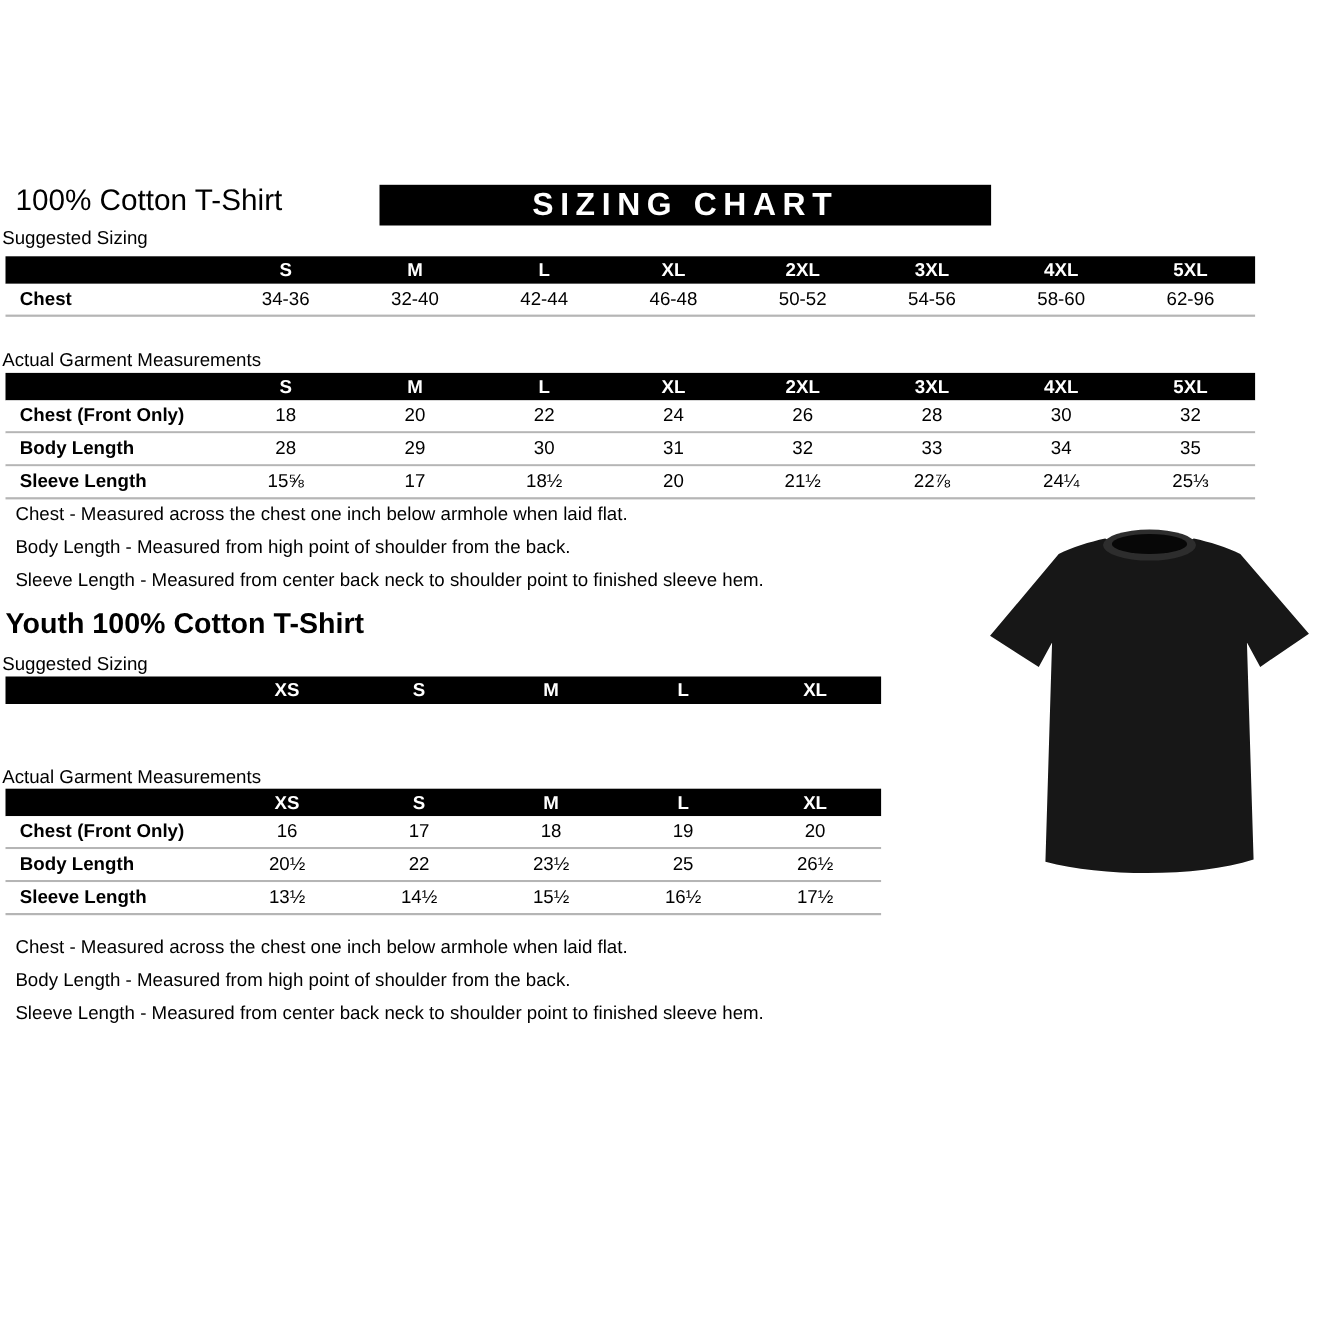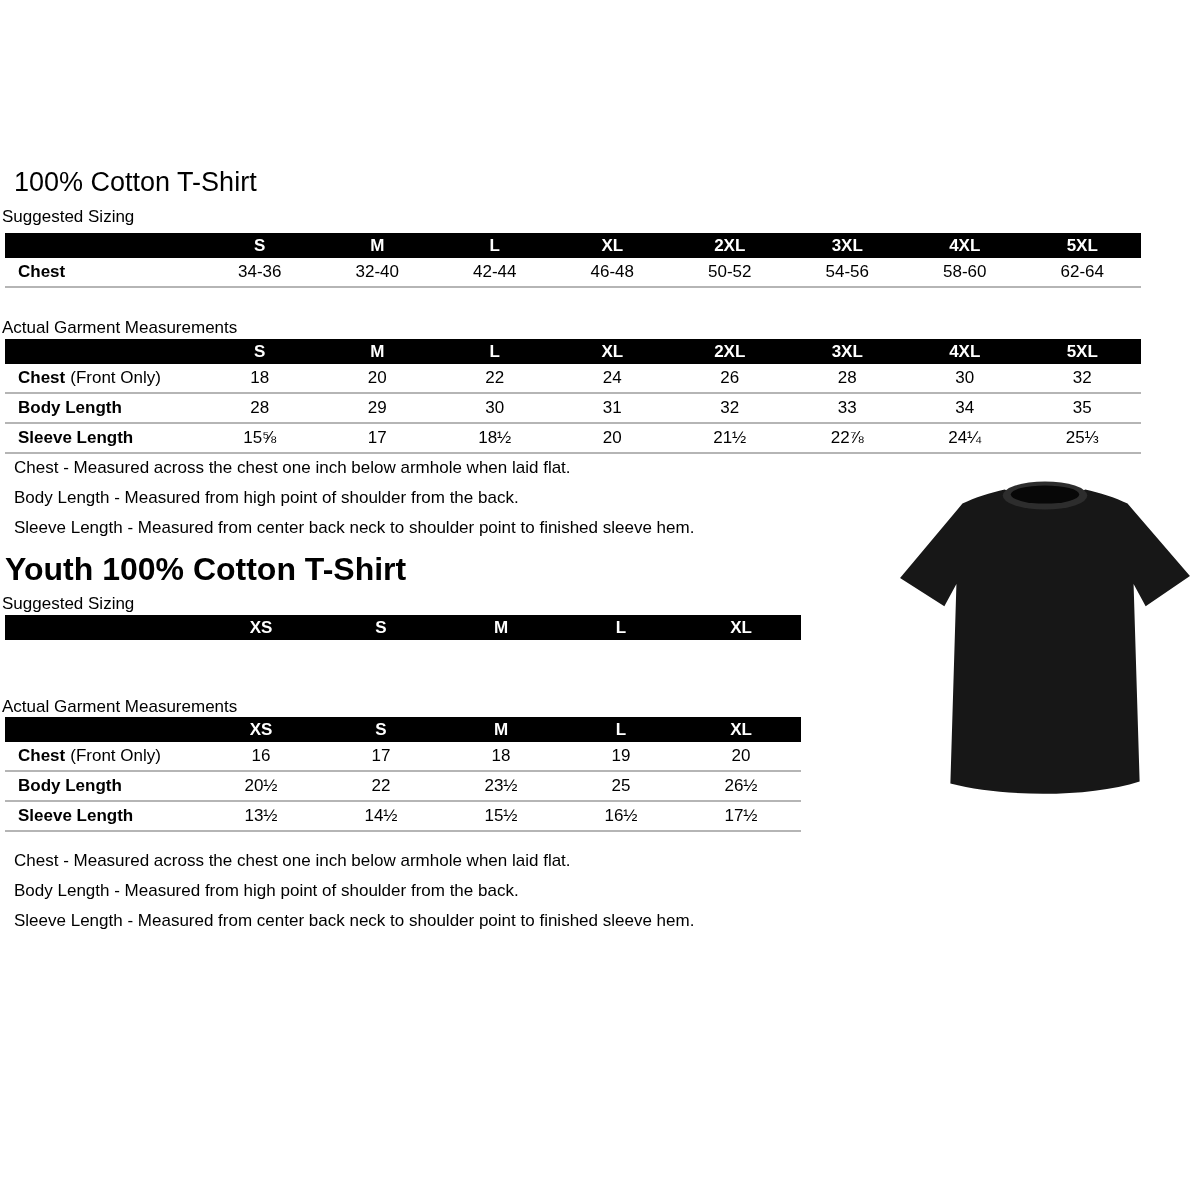--- a/index.html
+++ b/index.html
@@ -2,42 +2,43 @@
 <html><head>
 <meta charset="utf-8">
 <style>
   html,body{margin:0;padding:0;}
   body{width:1200px;height:1200px;background:#ffffff;font-family:"Liberation Sans",sans-serif;color:#000;}
   .page{position:relative;width:1200px;height:1200px;overflow:hidden;background:#fff;border-radius:30px;}
   .title{position:absolute;left:14px;top:167px;font-size:27px;font-weight:400;white-space:nowrap;}
   .banner{position:absolute;left:345px;top:168px;width:556px;height:37px;background:#000;color:#fff;
           font-size:29px;font-weight:700;letter-spacing:6px;display:flex;align-items:center;justify-content:center;}
   .section-label{position:absolute;left:2px;font-size:17px;white-space:nowrap;}
-  .youth-title{position:absolute;left:5px;top:551px;font-size:32px;font-weight:700;white-space:nowrap;}
+  .youth-title{position:absolute;left:5px;top:551px;font-size:26px;font-weight:700;white-space:nowrap;}
   .tbl{position:absolute;left:5px;}
   .tbl-adult{width:1136px;}
   .tbl-youth{width:796px;}
   .thead{display:flex;height:25px;background:#000;color:#fff;font-weight:700;font-size:17px;align-items:center;}
   .trow{display:flex;height:30px;align-items:center;font-size:17px;border-bottom:2px solid #b5b5b5;box-sizing:border-box;background:#fff;}
   .lbl{width:196px;padding-left:13px;font-weight:700;box-sizing:border-box;white-space:nowrap;}
   .cell{flex:1;text-align:center;}
-  .suffix{font-weight:400;margin-left:5px;}
+  .suffix{font-weight:700;margin-left:5px;}
   .notes{position:absolute;left:14px;font-size:17px;}
   .notes div{line-height:30px;white-space:nowrap;}
   .tshirt{position:absolute;left:892px;top:472px;width:306px;height:345px;}
   .tee-body{fill:#171717;}
   .tee-collar{fill:#2d2d2d;}
   .tee-neck{fill:#070707;}
 </style>
 </head>
 <body>
 
 <div class="page">
 
   <div class="title">100% Cotton T-Shirt</div>
+  <div class="banner">SIZING CHART</div>
 
   <div class="section-label" style="top:207px">Suggested Sizing</div>
 
   <div class="tbl tbl-adult" style="top:233px">
     <div class="thead">
       <div class="lbl"></div>
       <div class="cell">S</div>
       <div class="cell">M</div>
       <div class="cell">L</div>
       <div class="cell">XL</div>
@@ -48,21 +49,21 @@
     </div>
     <div class="trow">
       <div class="lbl">Chest</div>
       <div class="cell">34-36</div>
       <div class="cell">32-40</div>
       <div class="cell">42-44</div>
       <div class="cell">46-48</div>
       <div class="cell">50-52</div>
       <div class="cell">54-56</div>
       <div class="cell">58-60</div>
-      <div class="cell">62-64</div>
+      <div class="cell">62-96</div>
     </div>
   </div>
 
   <div class="section-label" style="top:318px">Actual Garment Measurements</div>
 
   <div class="tbl tbl-adult" style="top:339px">
     <div class="thead">
       <div class="lbl"></div>
       <div class="cell">S</div>
       <div class="cell">M</div>

